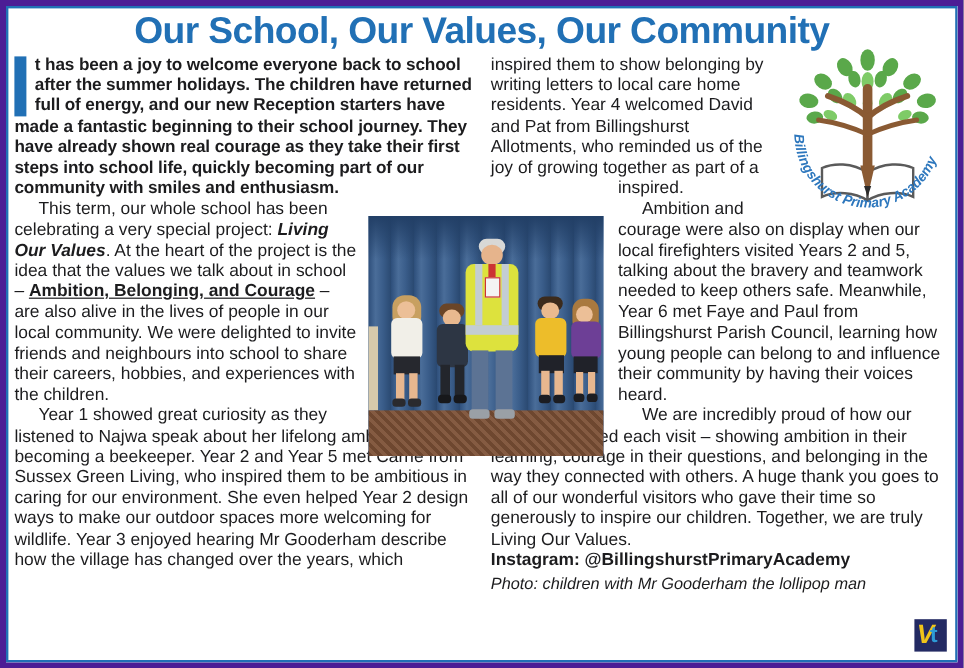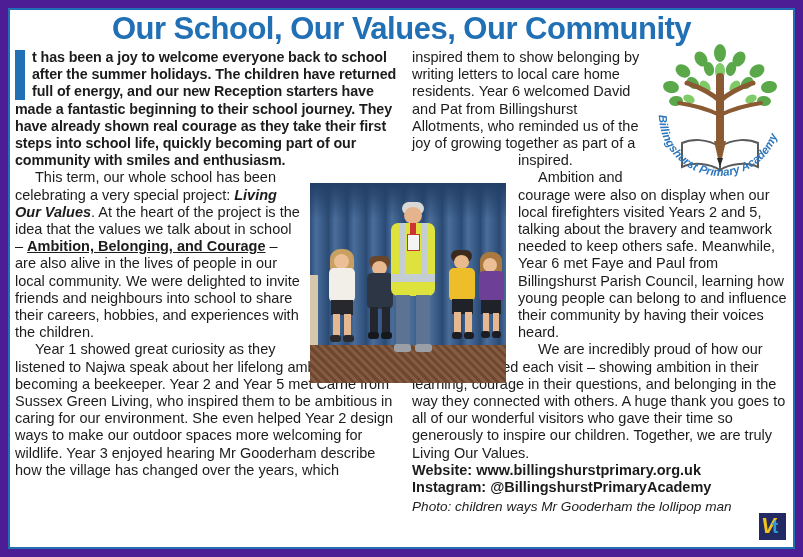--- a/index.html
+++ b/index.html
@@ -1,17 +1,17 @@
 <!DOCTYPE html>
 <html><head>
 <meta charset="utf-8">
 <style>
   html,body{margin:0;padding:0;background:#666;}
   .page{position:relative;width:803px;height:557px;box-sizing:border-box;background:#fff;
-        border:8px solid #4c1d95;font-family:"Liberation Sans","DejaVu Sans",sans-serif;overflow:hidden;}
+        border:5px solid #4c1d95;font-family:"Liberation Sans","DejaVu Sans",sans-serif;overflow:hidden;}
   .inner{position:absolute;inset:0;border:2px solid #2170b5;box-sizing:border-box;}
   h1.title{margin:1px 0 2px 0;text-align:center;font-size:31px;line-height:36px;
            font-weight:bold;color:#2170b5;letter-spacing:-0.5px;}
   .cols{display:flex;padding:0 4px 0 5px;}
   .col{color:#1c1c1e;}
   .col.left{width:389px;flex:none;}
   .col.right{flex:1;padding-left:8px;min-width:0;}
   p{margin:0;font-size:14.5px;line-height:17.2px;}
   .indent{text-indent:20px;}
   .intro{font-weight:bold;font-size:14.3px;letter-spacing:-0.1px;}
@@ -95,26 +95,25 @@
               <path d="M71 104 C84 95 100 96 109 100 L109 124 C98 119 82 120 71 127 Z" fill="#ffffff" stroke="#5a5a5a" stroke-width="2"></path>
               <polygon points="65,98 77,98 71 124" fill="#8a5a33"></polygon>
               <polygon points="68,115 74,115 71,124" fill="#2b2b2b"></polygon>
             </g>
             <path id="arcp" d="M 10 72 A 61 61 0 0 0 132 72" fill="none"></path>
             <text font-size="11.5" font-style="italic" font-weight="bold" fill="#2d77bd">
               <textPath href="#arcp">Billingshurst Primary Academy</textPath>
             </text>
           </svg>
         </div>
-        <p><span>inspired them to show belonging by writing letters to local care home residents. Year 6 welcomed David and Pat from Billingshurst Allotments, who reminded us of the joy of growing together as part of a </span><span class="spacer-r"></span><span>inspired.</span></p>
+        <p><span>inspired them to show belonging by writing letters to local care home residents. Year 4 welcomed David and Pat from Billingshurst Allotments, who reminded us of the joy of growing together as part of a </span><span class="spacer-r"></span><span>inspired.</span></p>
         <p class="indent">Ambition and courage were also on display when our local firefighters visited Years 2 and 5, talking about the bravery and teamwork needed to keep others safe. Meanwhile, Year 6 met Faye and Paul from Billingshurst Parish Council, learning how young people can belong to and influence their community by having their voices heard.</p>
         <p class="indent">We are incredibly proud of how our pupils embraced each visit – showing ambition in their learning, courage in their questions, and belonging in the way they connected with others. A huge thank you goes to all of our wonderful visitors who gave their time so generously to inspire our children. Together, we are truly Living Our Values.</p>
-        <p class="boldline">Website: www.billingshurstprimary.org.uk</p>
         <p class="boldline">Instagram: @BillingshurstPrimaryAcademy</p>
-        <p class="caption">Photo: children ways Mr Gooderham the lollipop man</p>
+        <p class="caption">Photo: children with Mr Gooderham the lollipop man</p>
       </div>
     </div>
 
     <div class="photo">
       <div class="a shade"></div>
       <div class="a wall"></div>
       <div class="a floor"></div>
 
       <div class="person">
         <div class="a" style="left:20px;top:66px;width:24px;height:28px;border-radius:10px;background:#c8a061;"></div>

